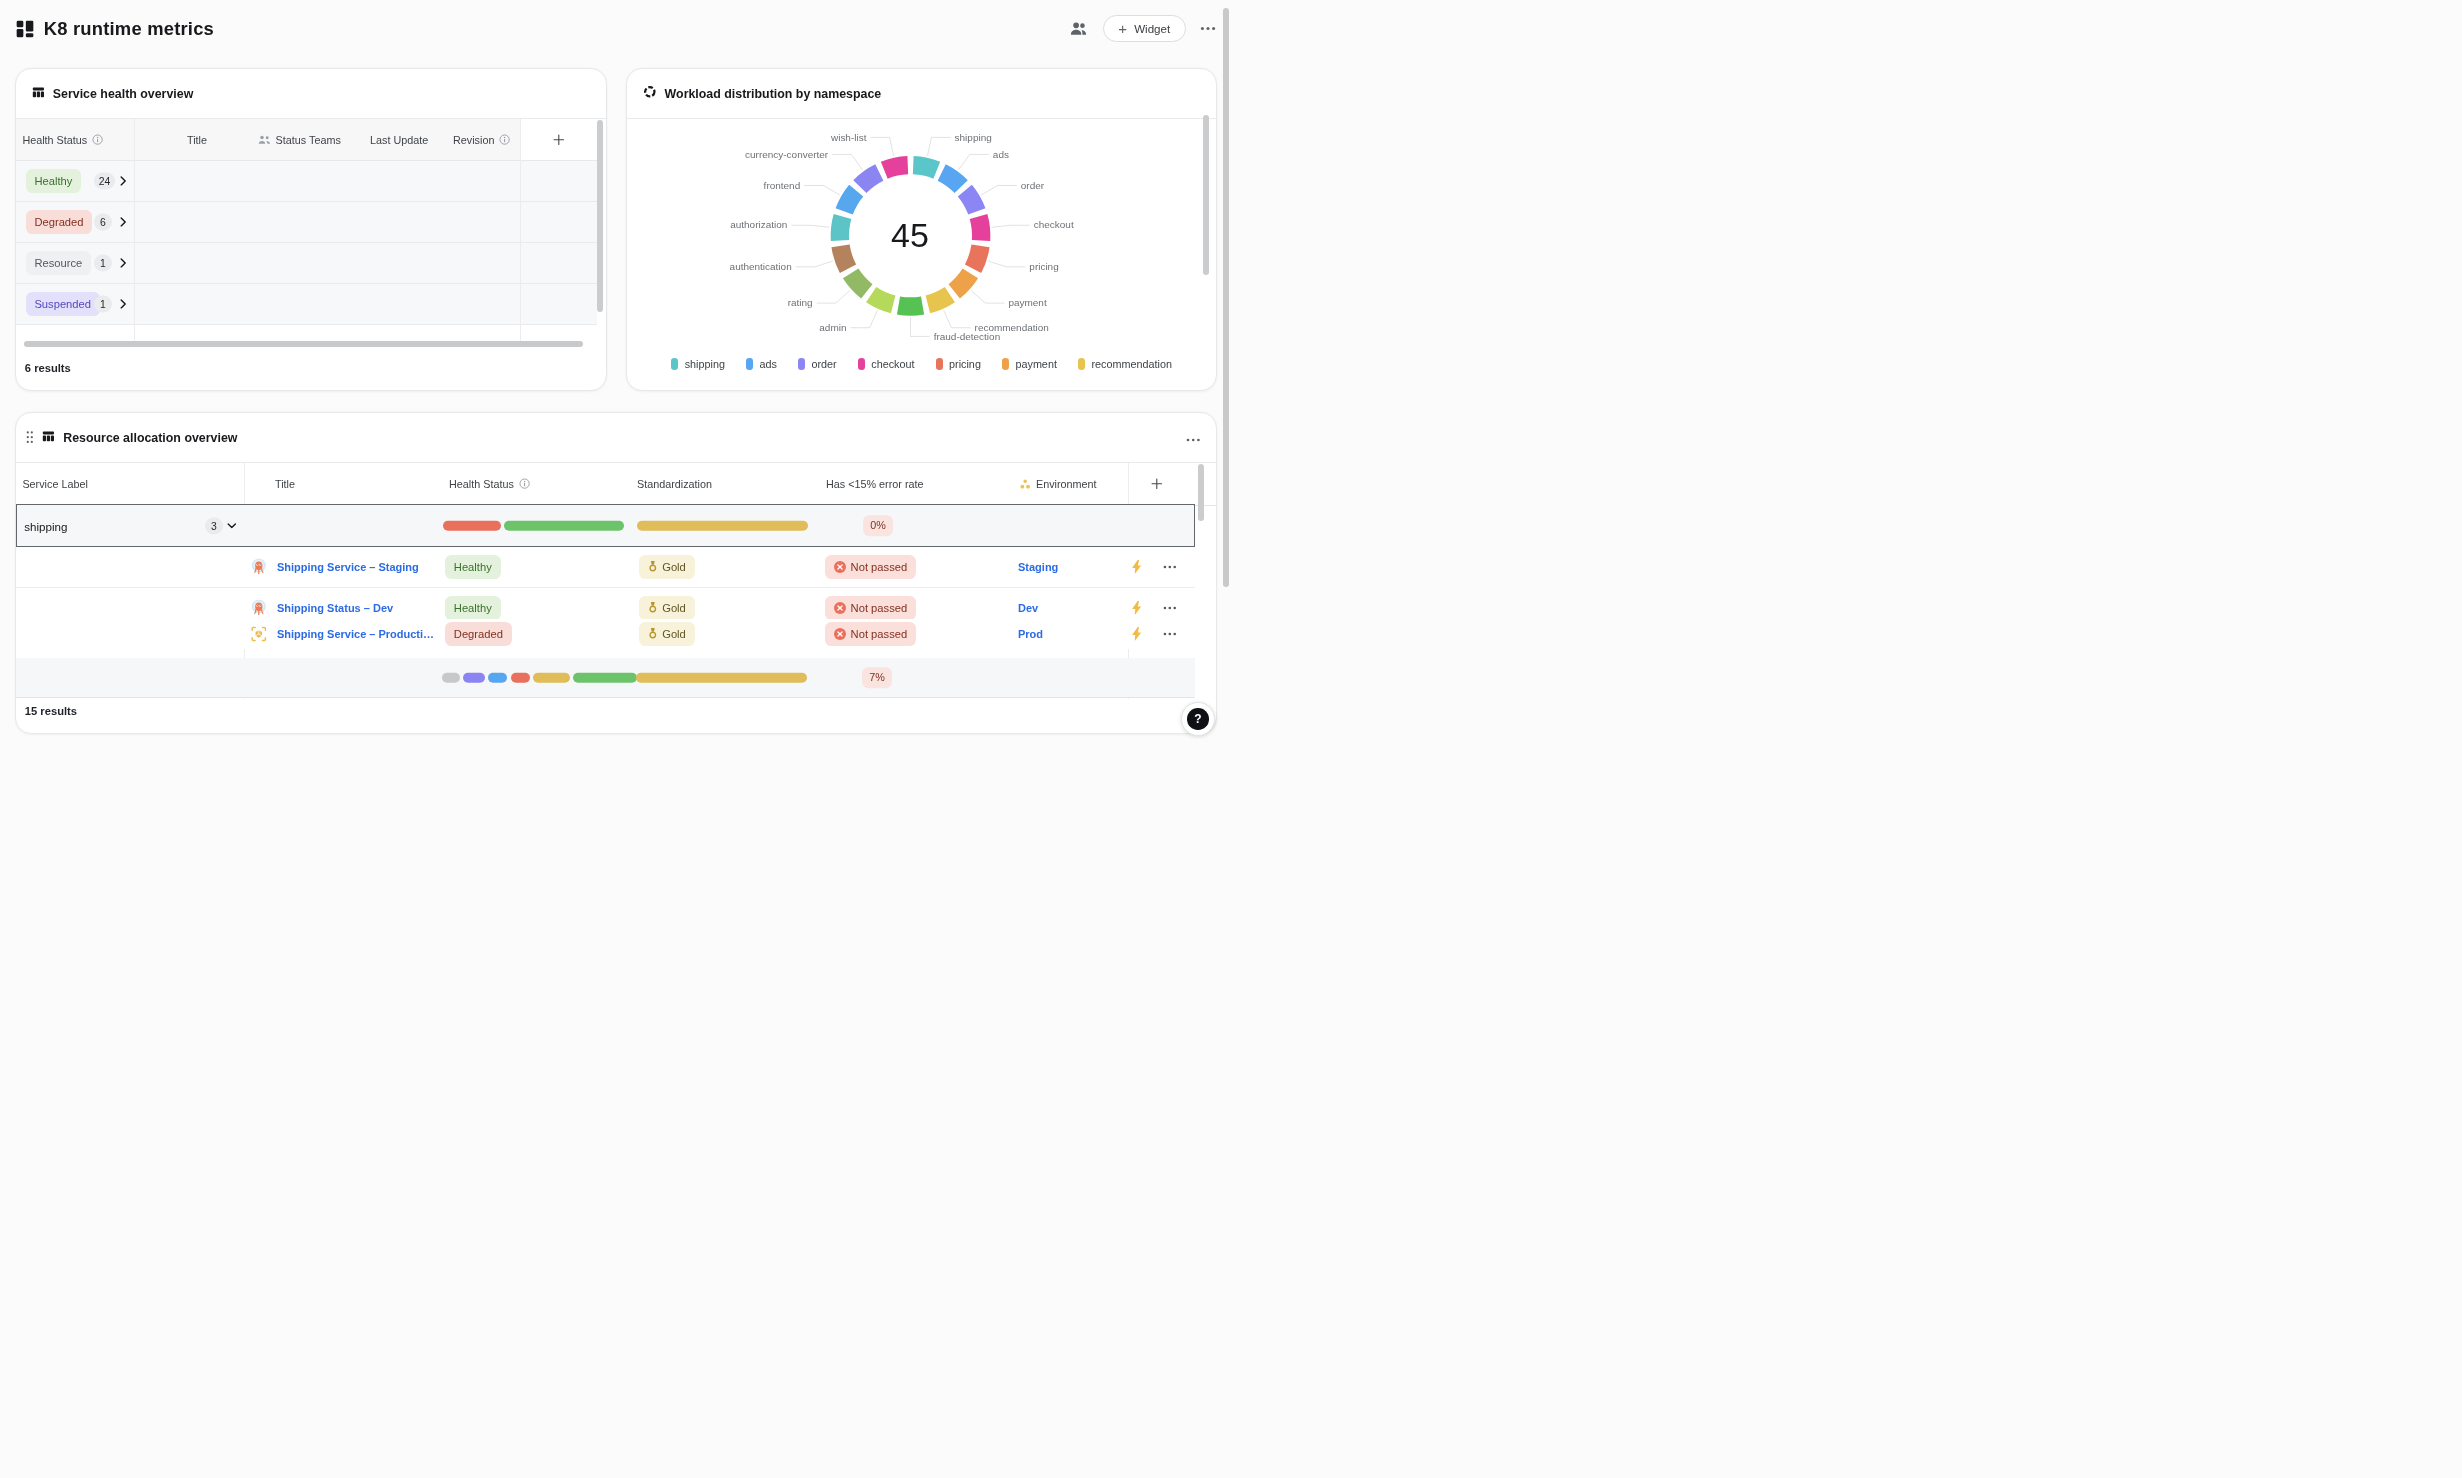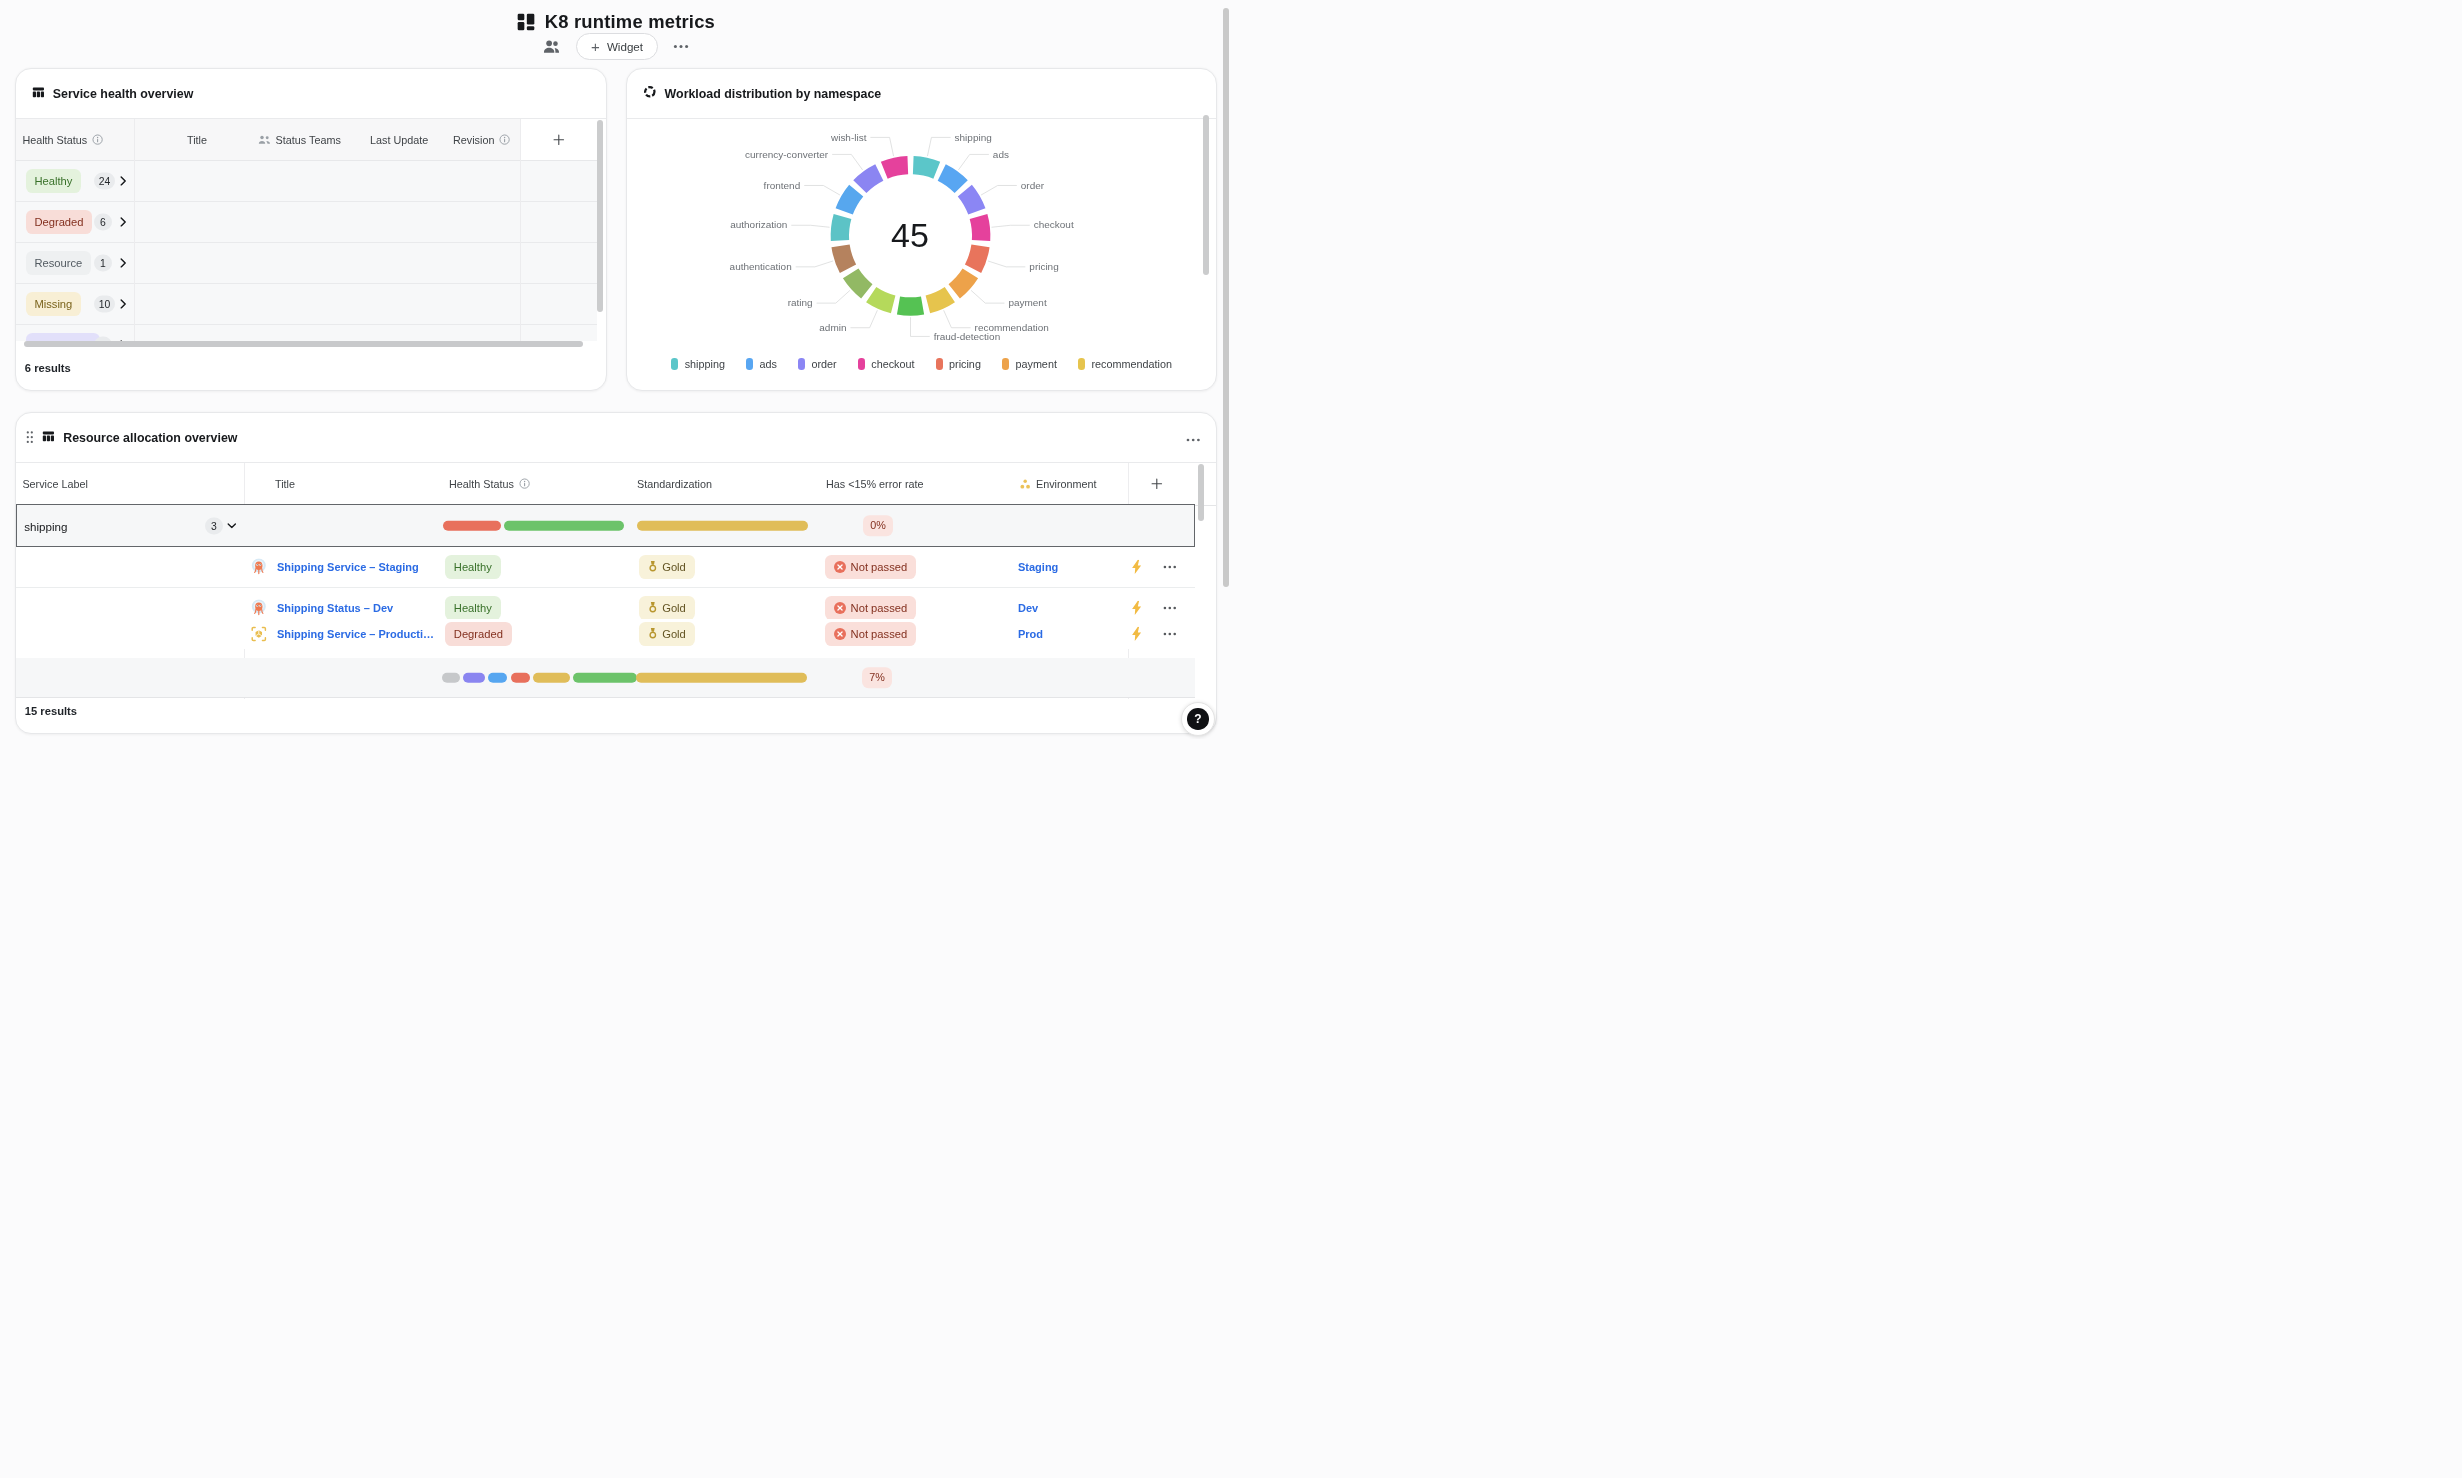--- a/index.html
+++ b/index.html
@@ -3,21 +3,21 @@
 <meta charset="utf-8">
 <style>
   * { margin:0; padding:0; box-sizing:border-box; }
   html,body { background:#fbfbfc; }
   body {
     width:1231px; height:739px; position:relative; overflow:hidden;
     font-family:"Liberation Sans","DejaVu Sans",sans-serif; color:#17191c;
   }
   
   .page-header { position:absolute; left:15px; top:11.2px; right:15px; height:35px;
-    display:flex; align-items:center; justify-content:space-between;flex-direction:column; }
+    display:flex; justify-content:space-between; }
   .ph-left { display:flex; align-items:center; gap:8.8px; }
   .ph-left h1 { font-size:18.4px; font-weight:700; color:#17191c; letter-spacing:0.2px; }
   .app-icon svg { display:block; }
   .ph-right { display:flex; align-items:center; gap:14.4px; }
   .icon-btn { display:inline-flex; align-items:center; cursor:pointer; }
   .widget-btn { display:inline-flex; align-items:center; gap:7.2px; height:27px; padding:0 14.4px;
     border:0.8px solid #dcdde0; border-radius:13.6px; background:#fff; font-size:11.6px; color:#3c4043;
     font-family:inherit; cursor:pointer; }
   .widget-btn .plus { font-size:15px; font-weight:400; color:#5f6368; line-height:1; }
   
@@ -219,29 +219,20 @@
       <span class="count-pill vc sh-pill">6</span>
       <span class="vc sh-chev">
           <svg width="6.4" height="10.4" viewBox="0 0 8 13">
             <path d="M1.5 1.5l5 5-5 5" stroke="#17191c" stroke-width="1.8" fill="none" stroke-linecap="round" stroke-linejoin="round"></path>
           </svg>
         </span>
     </div>
     <div class="sh-row">
       <span class="badge vc sh-badge badge-gray">Resource</span>
       <span class="count-pill vc sh-pill">1</span>
-      <span class="vc sh-chev">
-          <svg width="6.4" height="10.4" viewBox="0 0 8 13">
-            <path d="M1.5 1.5l5 5-5 5" stroke="#17191c" stroke-width="1.8" fill="none" stroke-linecap="round" stroke-linejoin="round"></path>
-          </svg>
-        </span>
-    </div>
-    <div class="sh-row">
-      <span class="badge vc sh-badge badge-yellow">Missing</span>
-      <span class="count-pill vc sh-pill">10</span>
       <span class="vc sh-chev">
           <svg width="6.4" height="10.4" viewBox="0 0 8 13">
             <path d="M1.5 1.5l5 5-5 5" stroke="#17191c" stroke-width="1.8" fill="none" stroke-linecap="round" stroke-linejoin="round"></path>
           </svg>
         </span>
     </div>
     <div class="sh-row">
       <span class="badge vc sh-badge badge-purple">Suspended</span>
       <span class="count-pill vc sh-pill">1</span>
       <span class="vc sh-chev">

